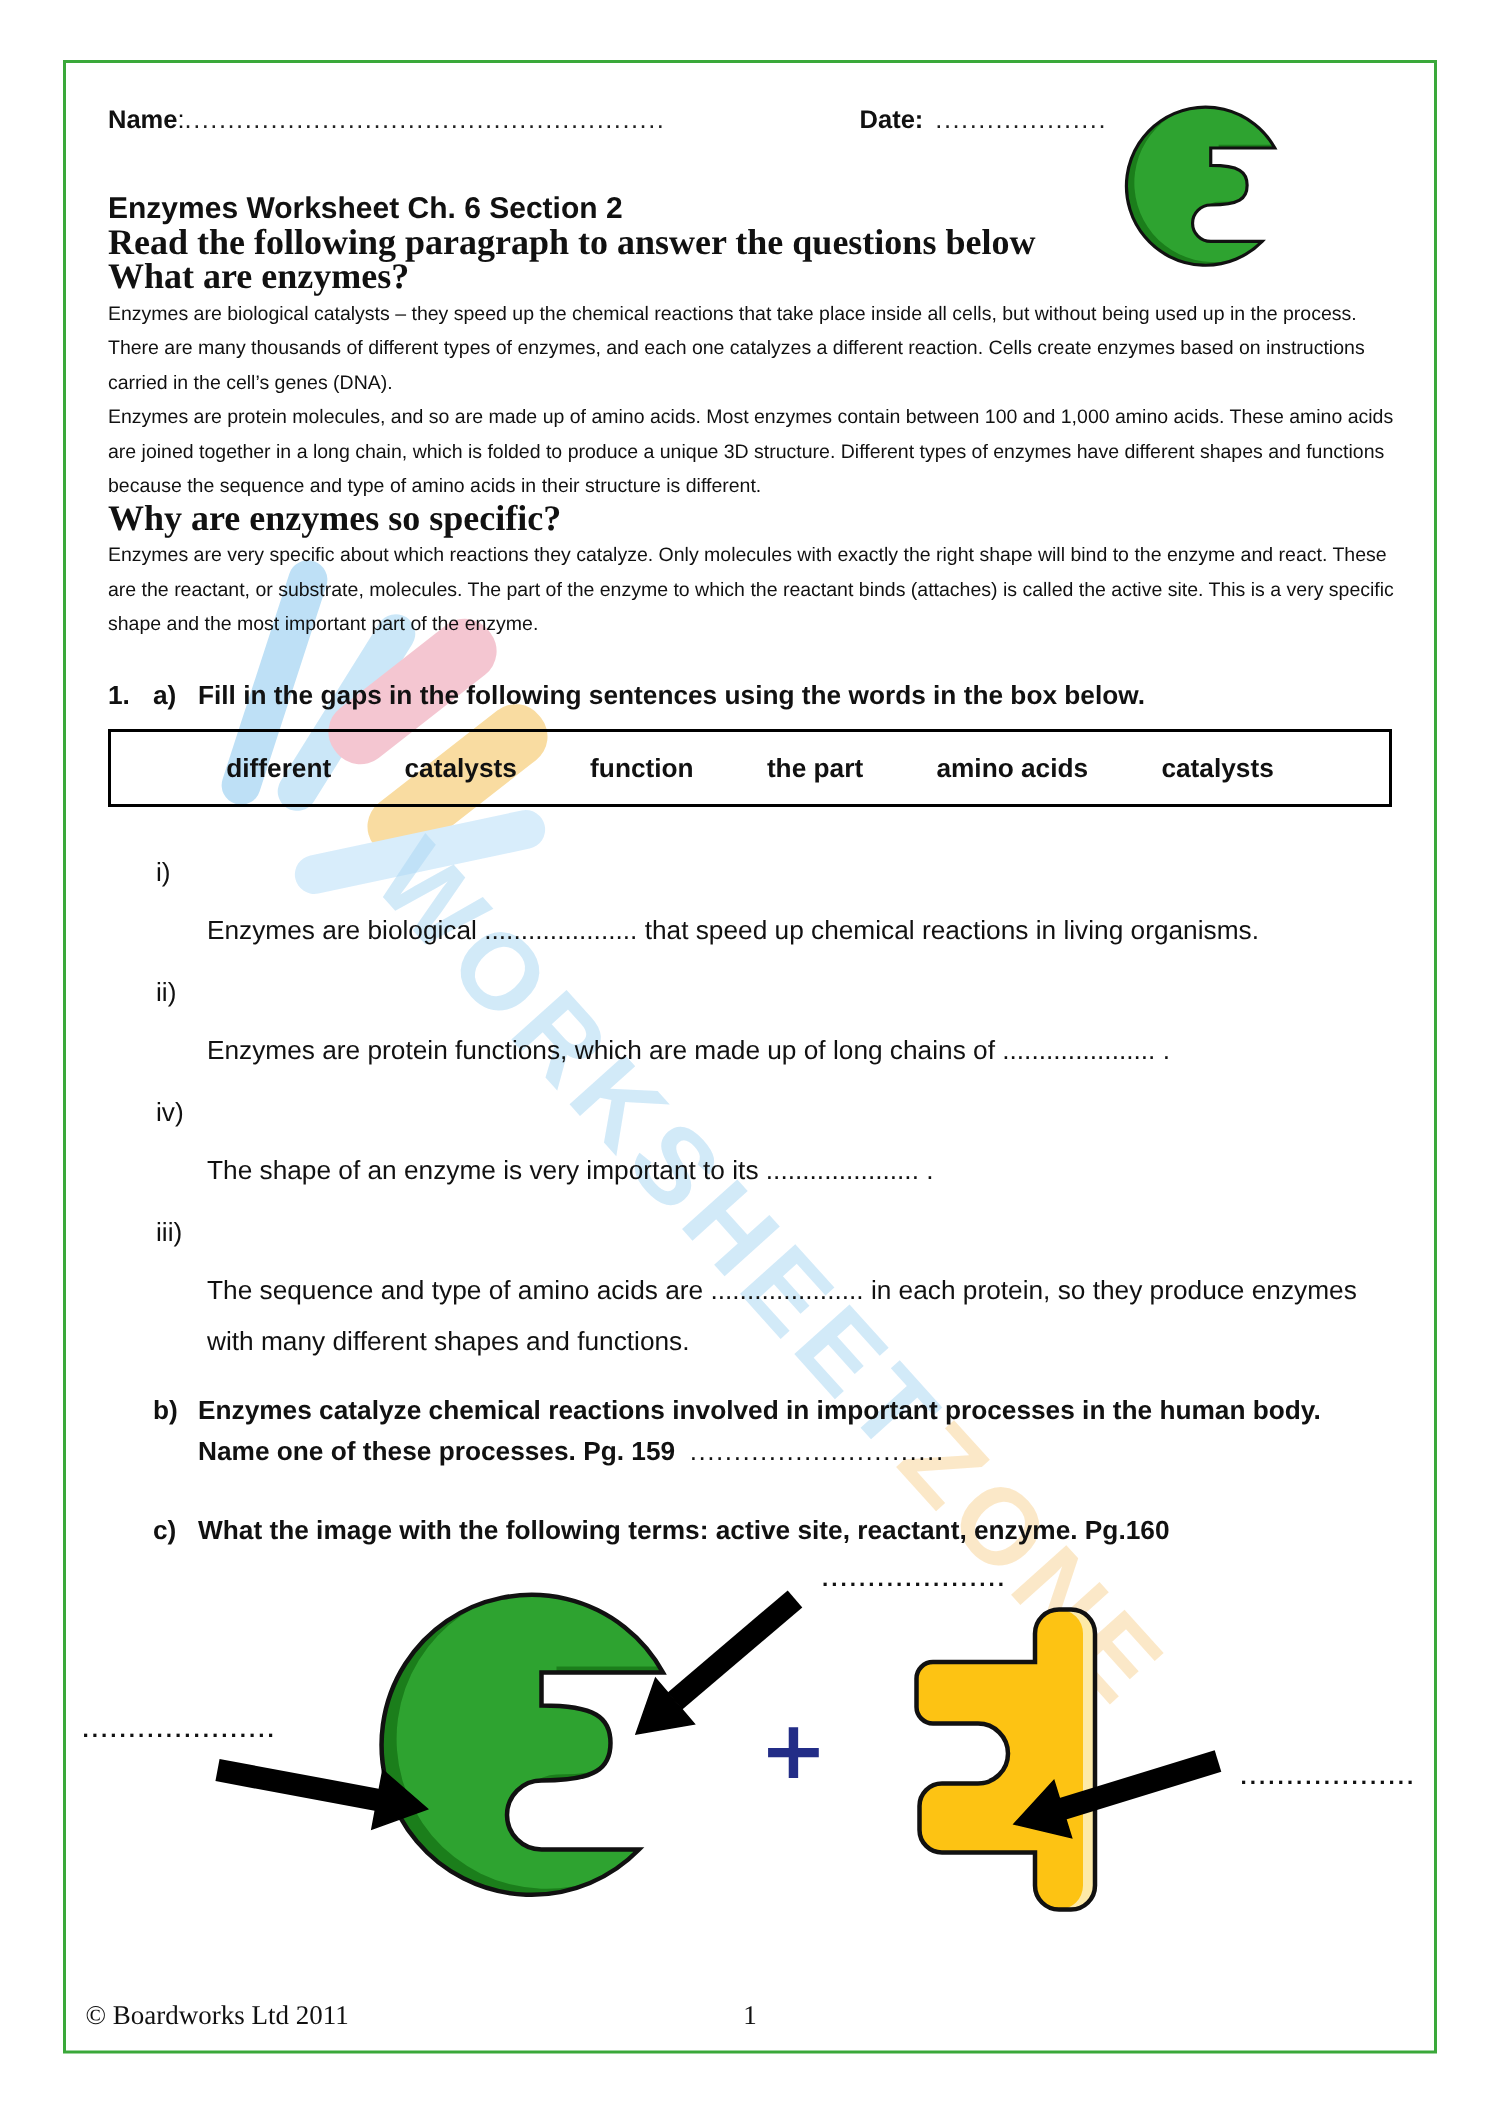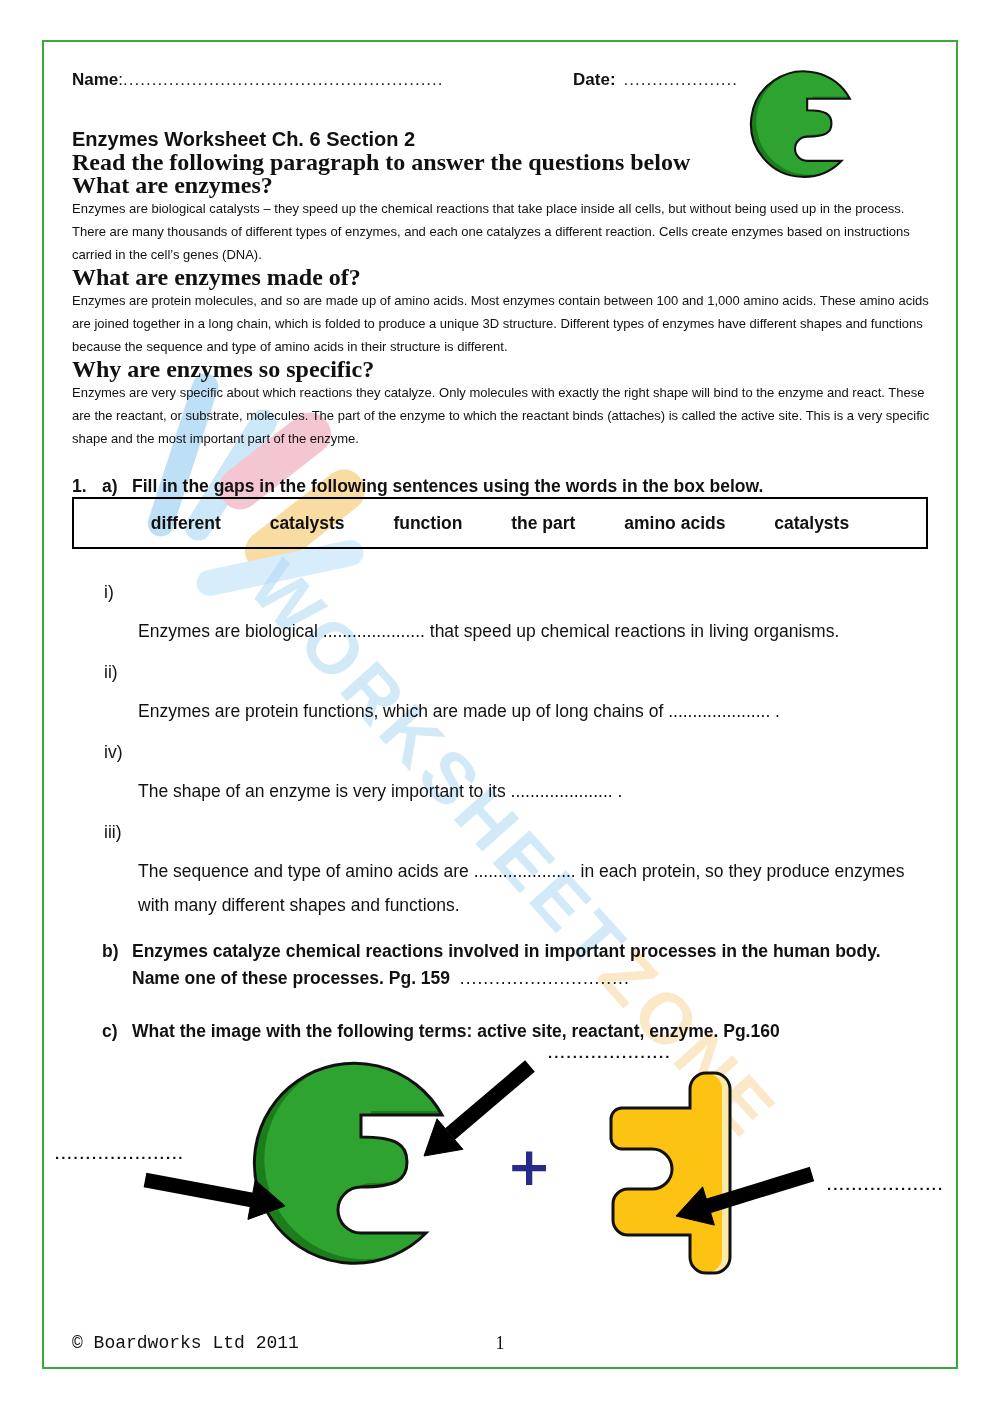--- a/index.html
+++ b/index.html
@@ -38,21 +38,21 @@
   .corner-logo { position:absolute; left:702px; top:24px; width:116px; height:116px; }
 
   
   .title { font-size:20px; font-weight:bold; margin-top:38px; }
   .bold-line { font-size:24px; font-weight:bold; line-height:23px;font-family:Liberation Serif, serif; }
   .para { font-size:13px; line-height:23px; }
   .q1row { display:flex; font-size:17.5px; font-weight:bold; margin-top:26px; }
   .q1num { width:30px; }
   .q1a { width:30px; }
 
-  .wordbox { border:2px solid #000; height:52px; display:flex;
+  .wordbox { border:2px solid #000; margin-top:12px; height:52px; display:flex;
              align-items:center; justify-content:space-evenly; font-size:17.5px;
              font-weight:bold; padding:0 28px;text-align:center; }
 
   .items { margin-top:26px; padding-left:32px; }
   .item { display:flex; font-size:17.5px; line-height:34px; margin-bottom:7px; }
   .item .marker { width:34px; flex:none; }
   .item .itext { flex:1;margin-top:39px; }
 
   .partrow { display:flex; font-size:17.5px; font-weight:bold; line-height:27px; margin-top:16px; padding-left:30px; }
   .partrow .marker { width:30px; flex:none; }
@@ -61,21 +61,21 @@
 
   
   .diagram { position:absolute; left:0; top:1006px; width:912px; height:262px; }
   .dg-abs { position:absolute; }
   .dg-label { font-size:15px; font-weight:bold; letter-spacing:2px; white-space:nowrap; color:#111; }
   .plus { font-size:54px; font-weight:bold; color:#232d87; font-family:"DejaVu Sans", sans-serif; line-height:1; }
 
   
   .footer { position:absolute; left:0; right:0; bottom:10px; height:24px;
             font-family:"Liberation Serif", serif; font-size:18px; }
-  .copyright { position:absolute; left:28px;font-family:Liberation Mono, monospace; }
+  .copyright { position:absolute; left:13px; }
   .pagenum { position:absolute; left:0; right:0; text-align:center; }
 </style>
 </head>
 <body>
 
 <div class="page">
 
   <div class="wm-layer">
     <div class="wm-logo">
       <div class="wm-shape wm-b1"></div>
@@ -108,21 +108,20 @@
           <rect width="220" height="220" fill="#1b7e1b"></rect>
           <path d="M197,62 L116,62 L116,84 C152,84 162,92 162,109 C162,126 152,134 116,134 A23 23 0 0 0 116,180 L181,180 A100 100 0 1 1 197,62 Z" transform="translate(10,-4)" fill="#2ea330"></path>
         </g>
         <path d="M197,62 L116,62 L116,84 C152,84 162,92 162,109 C162,126 152,134 116,134 A23 23 0 0 0 116,180 L181,180 A100 100 0 1 1 197,62 Z" fill="none" stroke="#111" stroke-width="4"></path>
       </svg>
 
       <div class="title">Enzymes Worksheet Ch. 6 Section 2</div>
       <div class="bold-line">Read the following paragraph to answer the questions below</div>
       <div class="bold-line">What are enzymes?</div>
       <div class="para" style="width:868px;">Enzymes are biological catalysts – they speed up the chemical reactions that take place inside all cells, but without being used up in the process. There are many thousands of different types of enzymes, and each one catalyzes a different reaction. Cells create enzymes based on instructions carried in the cell’s genes (DNA).</div>
-      <div class="bold-line">What are enzymes made of?</div>
       <div class="para" style="width:868px;">Enzymes are protein molecules, and so are made up of amino acids. Most enzymes contain between 100 and 1,000 amino acids. These amino acids are joined together in a long chain, which is folded to produce a unique 3D structure. Different types of enzymes have different shapes and functions because the sequence and type of amino acids in their structure is different.</div>
       <div class="bold-line">Why are enzymes so specific?</div>
       <div class="para" style="width:868px;">Enzymes are very specific about which reactions they catalyze. Only molecules with exactly the right shape will bind to the enzyme and react. These are the reactant, or substrate, molecules. The part of the enzyme to which the reactant binds (attaches) is called the active site. This is a very specific shape and the most important part of the enzyme.</div>
 
       <div class="q1row">
         <span class="q1num">1.</span>
         <span class="q1a">a)</span>
         <span>Fill in the gaps in the following sentences using the words in the box below.</span>
       </div>
 

